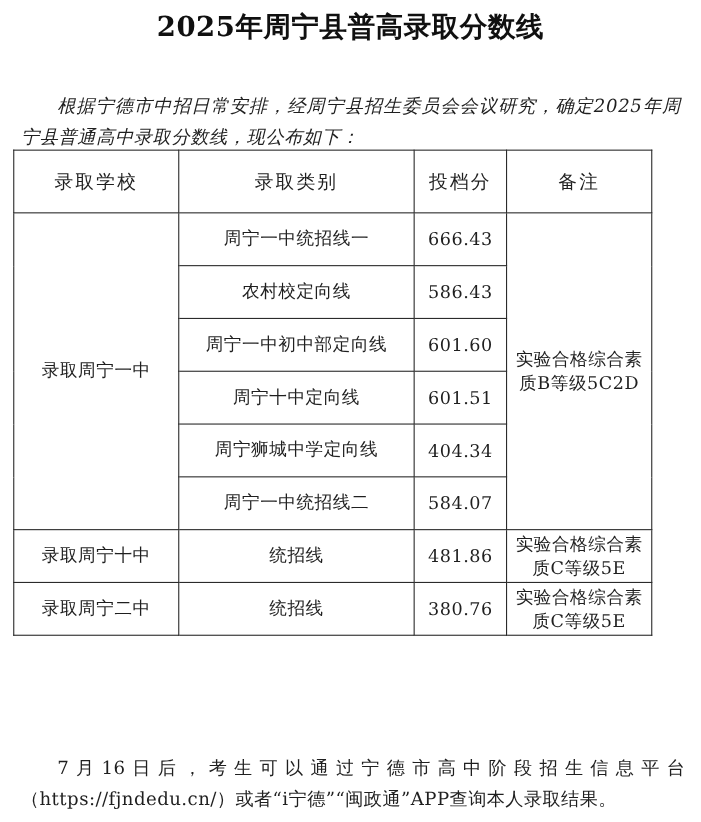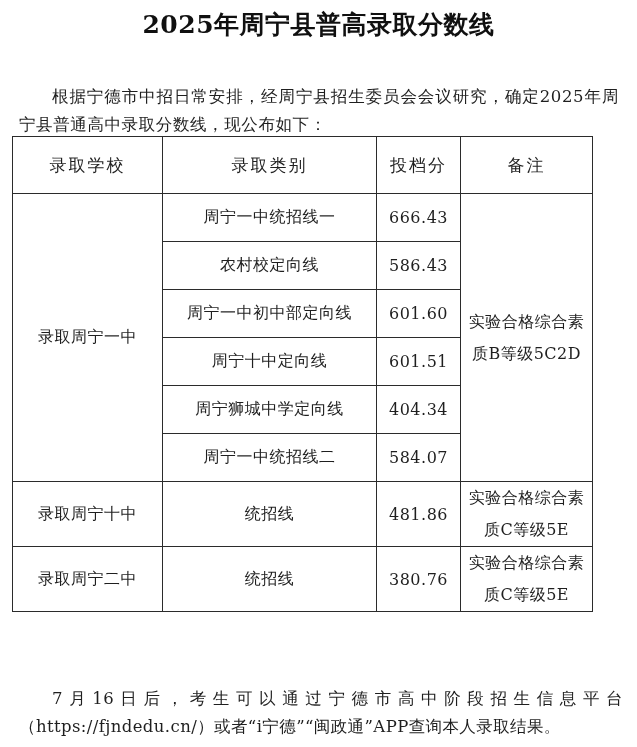--- a/index.html
+++ b/index.html
@@ -47,20 +47,21 @@
     left: 19px;
     width: 600px;
     font-family: "DejaVu Serif", "Liberation Serif", serif;
     font-size: 16.5px;
     line-height: 28px;
     color: #1f1f1f;
     text-align: justify;
     text-justify: inter-ideograph;
     text-indent: 2em;
     letter-spacing: 0.6px;
+    font-style: italic;
   }
 
   
   .score-table {
     position: absolute;
     top: 136px;
     left: 12px;
     width: 580px;
     border-collapse: collapse;
     table-layout: fixed;
@@ -84,21 +85,21 @@
   .col-remark  { width: 132px; }
 
   .score-table thead td { height: 56px; font-size: 17px; letter-spacing: 2px; }
   .score-table tbody td { height: 47px; }
 
   .cell-score  { font-family: "DejaVu Serif", "Liberation Serif", serif; letter-spacing: 0.5px; font-size: 16px; }
   .cell-remark {
     text-align: left;
     padding-left: 5px;
     padding-right: 3px;
-    line-height: 32px;
+    line-height: 22px;
     letter-spacing: 0.2px;
     font-size: 15.5px;
   }
   .cell-school { letter-spacing: 1.5px; }
   .cell-type   { letter-spacing: 1.2px; }
   .row-tall td { height: 80px; text-align: center; }
 
   
   .footer-note {
     position: absolute;

